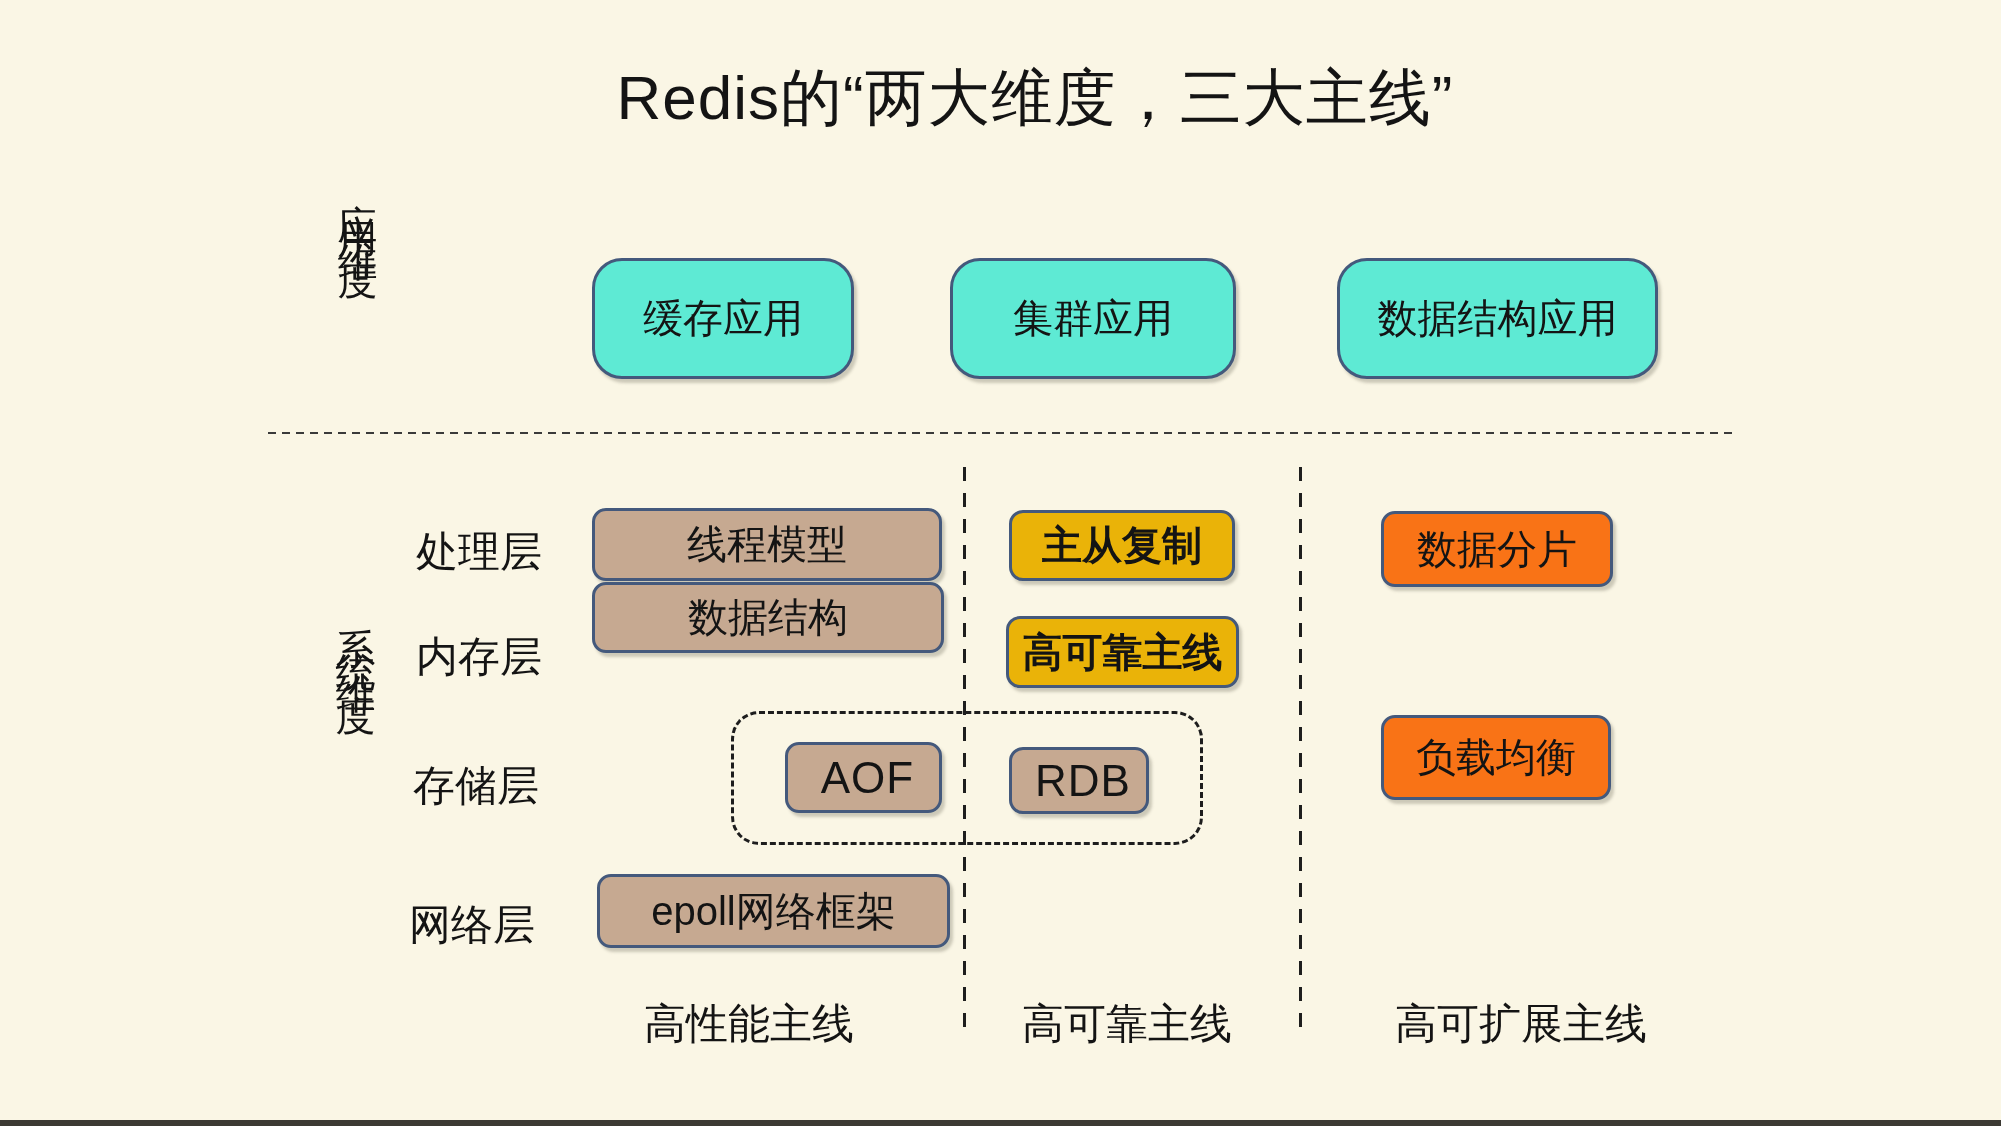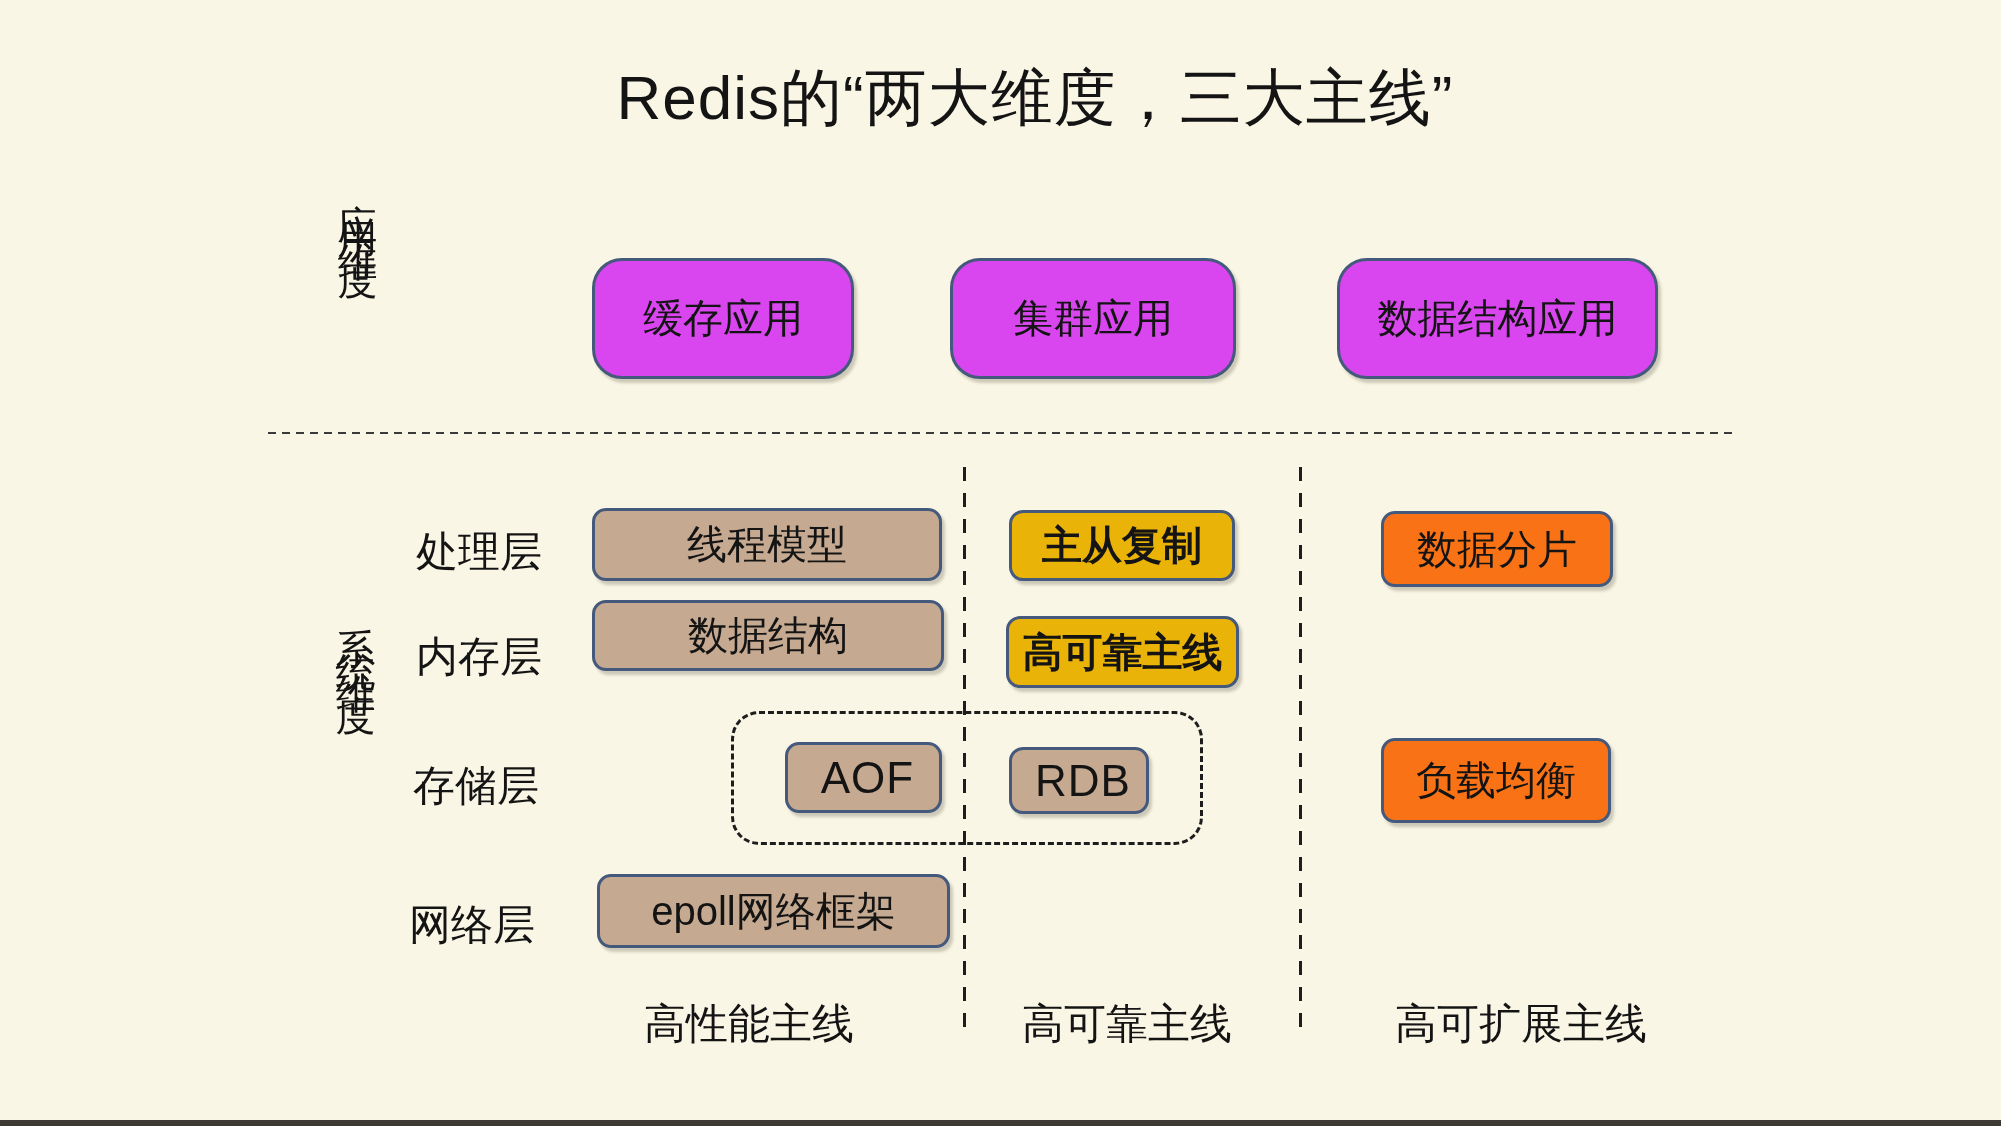--- a/index.html
+++ b/index.html
@@ -21,21 +21,21 @@
     writing-mode:vertical-rl;text-orientation:upright;
     font-size:40px;letter-spacing:18px;line-height:44px;white-space:nowrap;
   }
   .vlabel.sys{letter-spacing:22px;}
   .box{
     position:absolute;display:flex;align-items:center;justify-content:center;
     border:3px solid #44597c;font-size:40px;
     box-shadow:3px 4px 3px rgba(110,105,90,.32);
     box-sizing:border-box;
   }
-  .green{background:#d946ef;border-radius:30px;}
+  .green{background:#5eead4;border-radius:30px;}
   .brown{background:#c6a991;border-radius:14px;}
   .yellow{background:#eab308;border-radius:14px;font-weight:bold;}
   .orange{background:#f97316;border-radius:14px;}
   .latin{font-size:44px;letter-spacing:1px;padding-left:8px;}
   .row-label{
     position:absolute;font-size:42px;width:160px;text-align:center;
   }
   .lane-label{
     position:absolute;font-size:42px;white-space:nowrap;transform:translateX(-50%);
   }
@@ -81,21 +81,21 @@
   <div class="v-dashed" style="left:1299px;"></div>
 
   <div class="row-label" style="left:399px;top:524px;">处理层</div>
   <div class="row-label" style="left:399px;top:629px;">内存层</div>
   <div class="row-label" style="left:396px;top:758px;">存储层</div>
   <div class="row-label" style="left:392px;top:897px;">网络层</div>
 
   <div class="box brown" style="left:592px;top:508px;width:350px;height:73px;align-items:center;">
     <span>线程模型</span>
   </div>
-  <div class="box brown" style="left:592px;top:600px;width:352px;height:71px;">
+  <div class="box brown" style="left:592px;top:582px;width:352px;height:71px;">
     <span>数据结构</span>
   </div>
 
   <div class="dashed-group"></div>
   <div class="box brown latin" style="left:785px;top:742px;width:157px;height:71px;">
     <span>AOF</span>
   </div>
   <div class="box brown latin" style="left:1009px;top:747px;width:140px;height:67px;justify-content:center;">
     <span>RDB</span>
   </div>
@@ -107,21 +107,21 @@
   <div class="box yellow" style="left:1009px;top:510px;width:226px;height:71px;">
     <span>主从复制</span>
   </div>
   <div class="box yellow" style="left:1006px;top:616px;width:233px;height:72px;">
     <span>高可靠主线</span>
   </div>
 
   <div class="box orange" style="left:1381px;top:511px;width:232px;height:76px;">
     <span>数据分片</span>
   </div>
-  <div class="box orange" style="left:1381px;top:715px;width:230px;height:85px;margin-top:23px;">
+  <div class="box orange" style="left:1381px;top:715px;width:230px;height:85px;">
     <span>负载均衡</span>
   </div>
 
   <div class="lane-label" style="left:749px;top:996px;">高性能主线</div>
   <div class="lane-label" style="left:1127px;top:996px;">高可靠主线</div>
   <div class="lane-label" style="left:1521px;top:996px;">高可扩展主线</div>
 
   <div class="bottom-strip"></div>
 
 </div>

